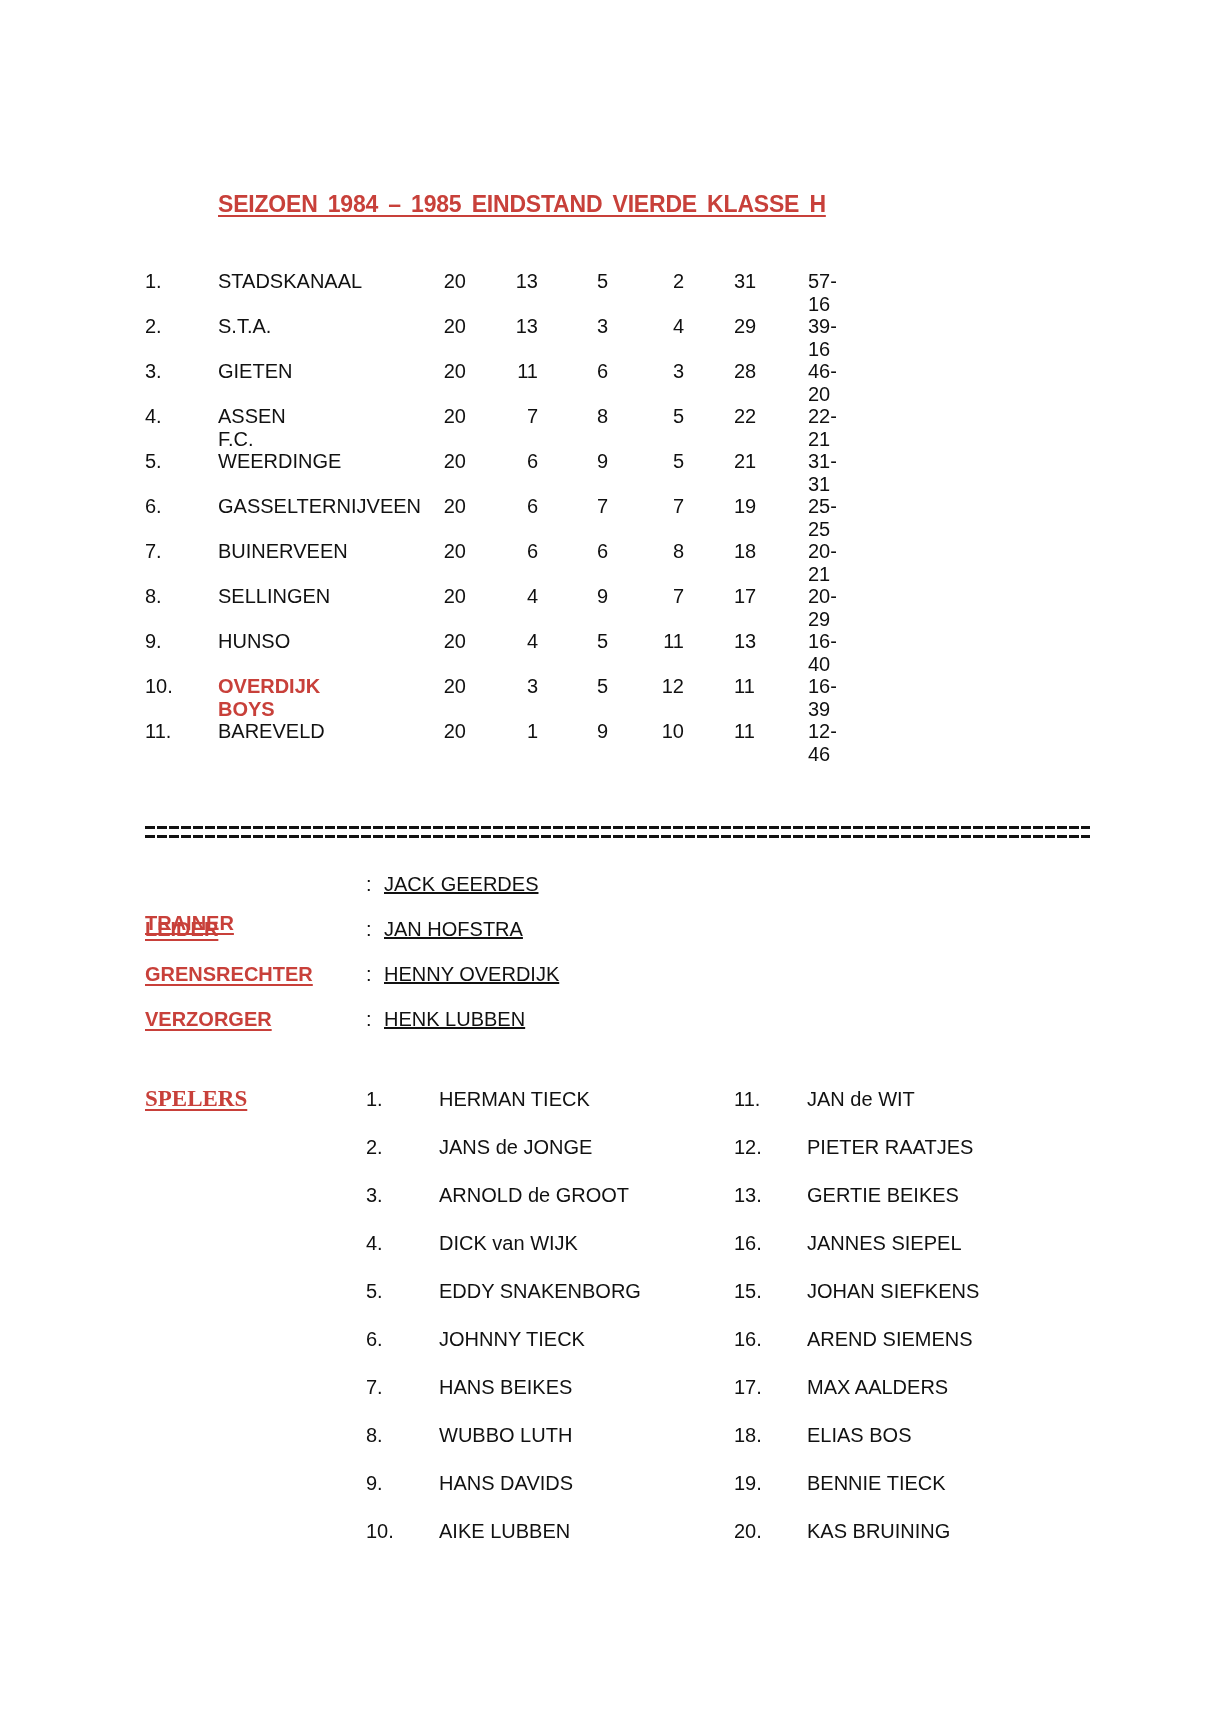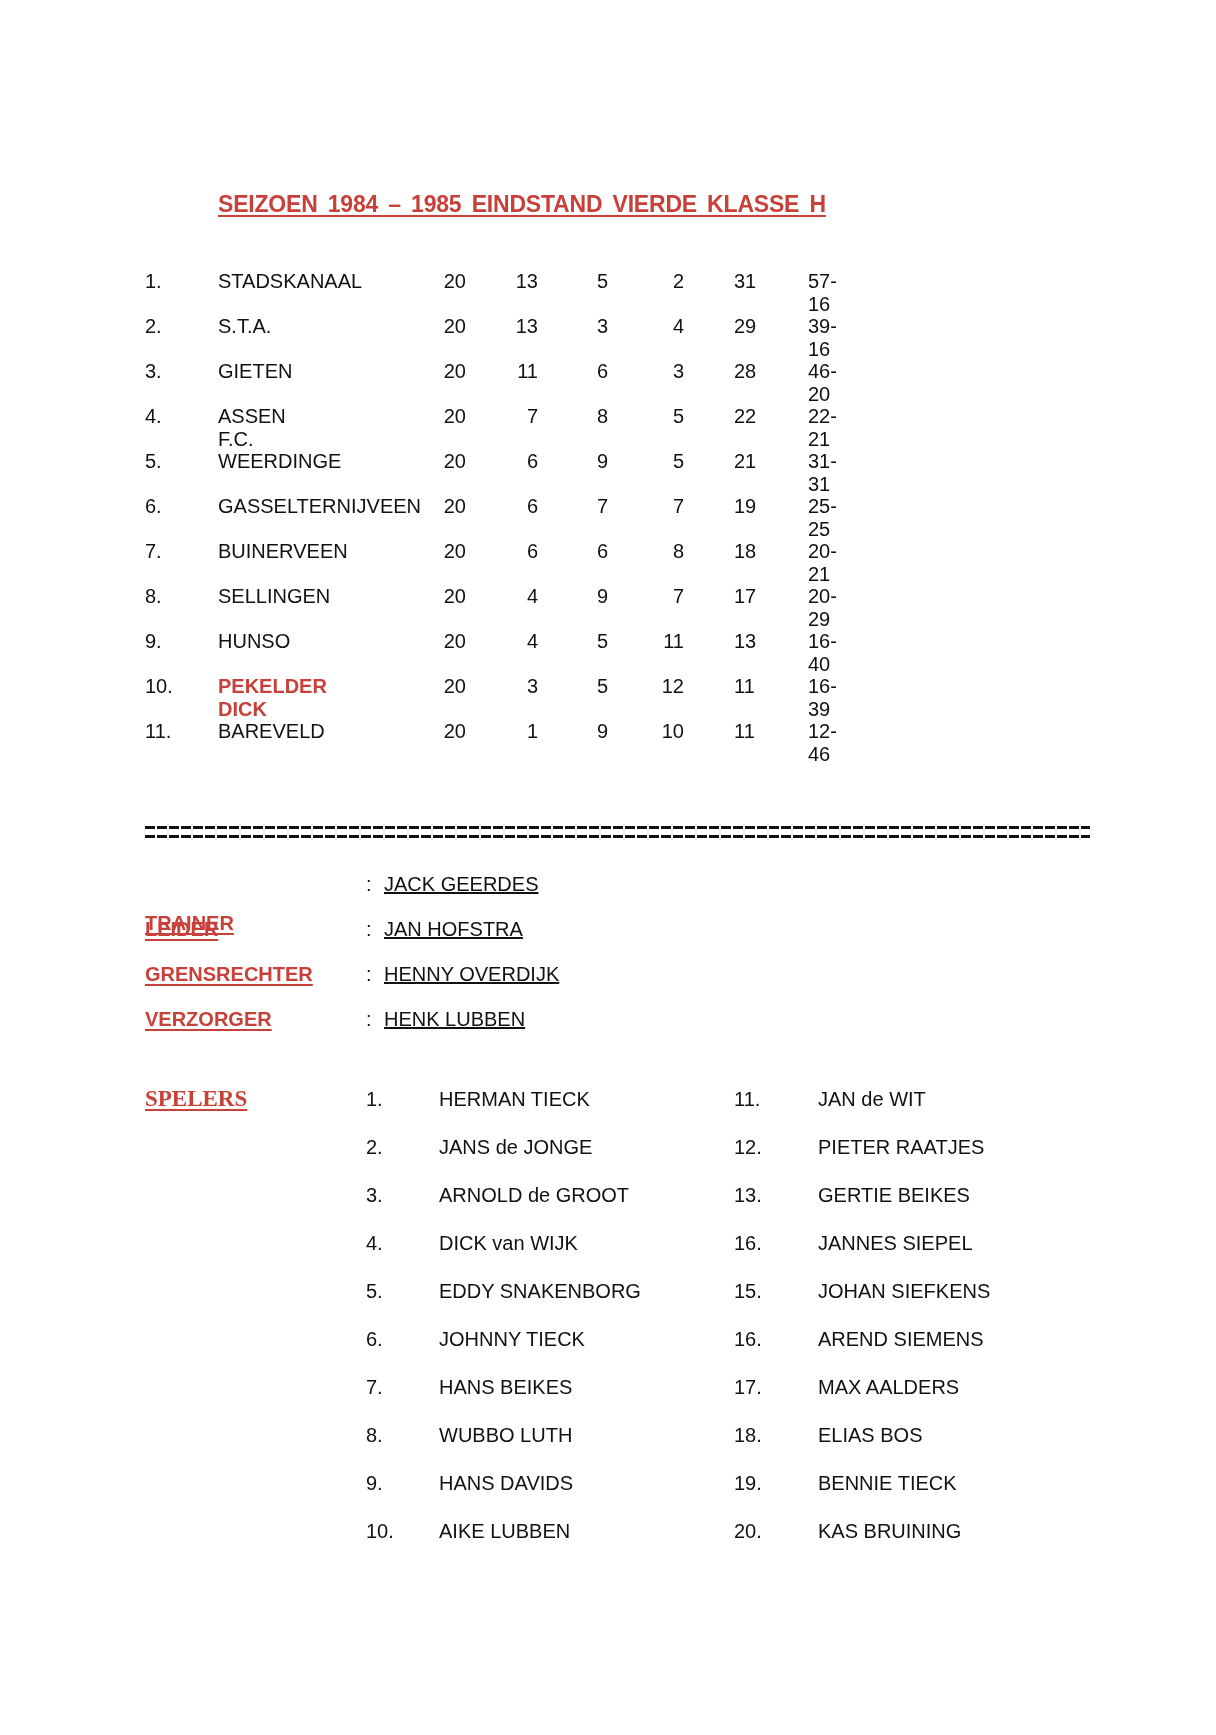--- a/index.html
+++ b/index.html
@@ -38,21 +38,21 @@
     .staff-name { left: 384px; font-size: 20px; text-decoration: underline; }
     .spelers-label {
       left: 145px; top: 1086px; font-family: "Liberation Serif", serif;
       font-size: 23px; font-weight: bold; color: #c8403a;
       text-decoration: underline; text-decoration-thickness: 2px; text-underline-offset: 3px;
     }
     .player { position: absolute; font-size: 20px; height: 30px; white-space: nowrap; }
     .player .num { position: absolute; left: 0; top: 0; }
     .player .pname { position: absolute; top: 0; }
     .col-a .pname { left: 73px; }
-    .col-b .pname { left: 84px; }
+    .col-b .pname { left: 73px; }
   </style>
 </head>
 <body>
 
 <div>
 
   <div class="abs title">SEIZOEN  1984 – 1985   EINDSTAND  VIERDE KLASSE  H</div>
 
   <div id="standings">
       <div class="trow" style="top: 270px;">
@@ -140,21 +140,21 @@
         <span class="c-team">HUNSO</span>
         <span class="c-p">20</span>
         <span class="c-w">4</span>
         <span class="c-d">5</span>
         <span class="c-l">11</span>
         <span class="c-pts">13</span>
         <span class="c-goals">16-40</span>
       </div>
       <div class="trow" style="top: 675px;">
         <span class="c-pos">10.</span>
-        <span class="c-team highlight">PEKELDER  DICK</span>
+        <span class="c-team highlight">OVERDIJK  BOYS</span>
         <span class="c-p">20</span>
         <span class="c-w">3</span>
         <span class="c-d">5</span>
         <span class="c-l">12</span>
         <span class="c-pts">11</span>
         <span class="c-goals">16-39</span>
       </div>
       <div class="trow" style="top: 720px;">
         <span class="c-pos">11.</span>
         <span class="c-team">BAREVELD</span>

